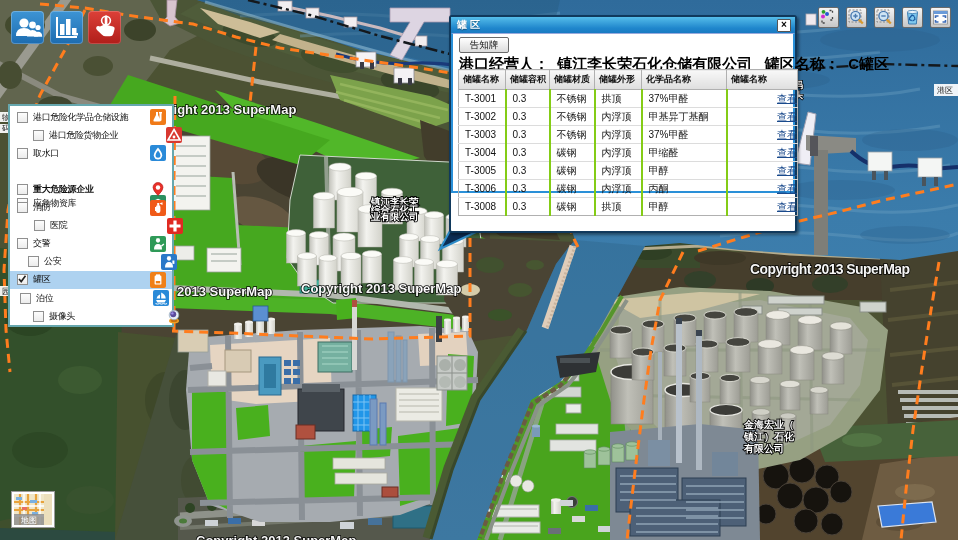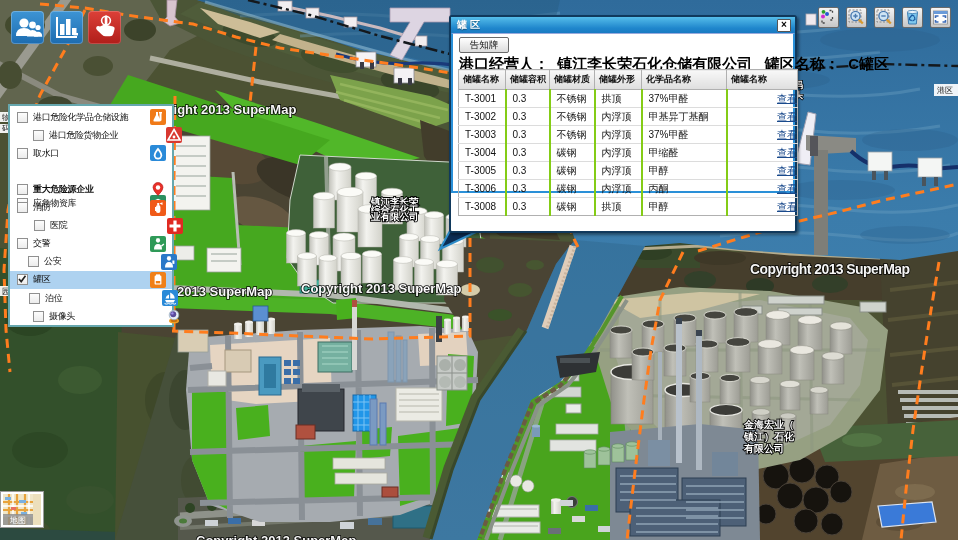--- a/index.html
+++ b/index.html
@@ -846,21 +846,21 @@
         </span>
         <span class="tx">罐区</span>
         <span class="ic">
           <span class="icb" style="background:#f08018"><svg width="16" height="16" viewBox="0 0 16 16">
               <rect x="4.6" y="3.6" width="6.8" height="9" rx="1.2" fill="#fff"></rect>
               <rect x="6" y="2.4" width="4" height="1.6" fill="#fff"></rect>
               <rect x="5.8" y="9" width="4.4" height="2.4" fill="#f08018"></rect>
             </svg></span>
         </span>
       </div>
-<div class="lr" style="top:183.0px;left:12px;">
+<div class="lr" style="top:183.0px;left:3px;">
         <span class="cb"></span>
         <span class="tx">泊位</span>
         <span class="ic">
           <span class="icb" style="background:#2a8ad8"><svg width="16" height="16" viewBox="0 0 16 16">
               <g fill="#fff">
                 <path d="M8.2,2.5 v6 h4.5 q0,-4 -4.5,-6z"></path>
                 <path d="M7,4.5 v4 h-3.5 q0.5,-2.8 3.5,-4z"></path>
                 <path d="M3,10 h10 l-1.4,2.6 h-7.2 z"></path>
                 <path d="M2.5,13.6 q2,1 4,0 q2,1 4,0 q2,1 3.5,0" stroke="#fff" stroke-width="1" fill="none"></path>
               </g>
@@ -978,21 +978,21 @@
 <style>
 #hd th{background:linear-gradient(#f8f8f8,#dedede);border:1px solid #b0b0b0;font-size:9px;font-weight:bold;text-align:left;padding:0 0 0 4px;height:19px;color:#111;white-space:nowrap;overflow:hidden;}
 table td{border-right:2px solid #84cc16;border-left:1px solid #c8c8c8;border-bottom:1px solid #dcdcdc;font-size:10px;color:#111;padding:0 0 0 6px;height:17px;line-height:17px;white-space:nowrap;overflow:hidden;}
 table tr td:first-child{border-left:1px solid #b0b0b0;}
 table tr td:last-child{border-right:1px solid #b0b0b0;}
 table tr:last-child td{border-bottom:1px solid #b0b0b0;}
 td.lk{text-align:right;padding:0;}
 td.lk a{color:#1a4a8c;text-decoration:underline;}
 </style>
 
-<div style="position:absolute;left:1px;top:492px;width:42px;height:35px;border:2px solid #ffffff;outline:1px solid #9a9a9a;background:#ecdfbc;box-sizing:border-box;">
+<div style="position:absolute;left:12px;top:492px;width:42px;height:35px;border:2px solid #ffffff;outline:1px solid #9a9a9a;background:#ecdfbc;box-sizing:border-box;">
 <svg width="30" height="31" viewBox="0 0 30 31">
 <rect width="30" height="31" fill="#f0e6c8"></rect>
 <path d="M0,8 H30 M0,16 H30 M6,0 V31 M14,0 V31 M22,0 V31" stroke="#e8a33c" stroke-width="2.2"></path>
 <path d="M0,12 H30 M0,22 H30 M10,0 V31 M26,0 V31" stroke="#ffffff" stroke-width="1.4"></path>
 <rect x="2" y="3" width="6" height="3" fill="#7ab0e0"></rect>
         <rect x="16" y="6" width="7" height="3" fill="#7ab0e0"></rect>
         <rect x="8" y="13" width="5" height="3" fill="#e87060"></rect>
         <rect x="18" y="18" width="6" height="3" fill="#7ab0e0"></rect>
 <rect x="0" y="20" width="30" height="11" fill="#8a8a8a" opacity=".8"></rect>
 <text x="15" y="29" font-size="8" fill="#ffffff" text-anchor="middle" font-family="Liberation Sans">地图</text>

